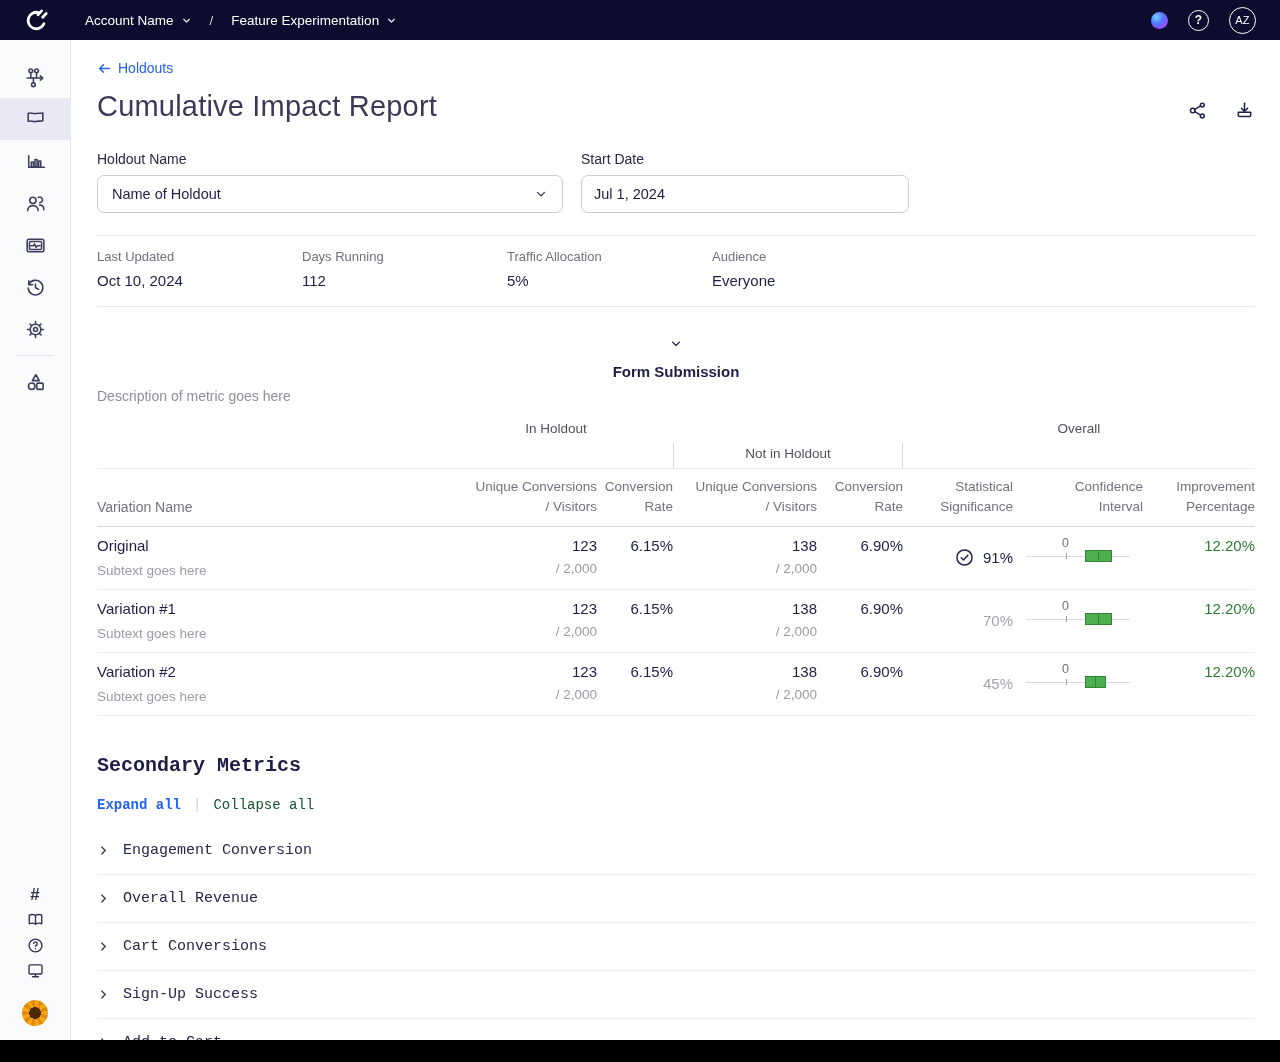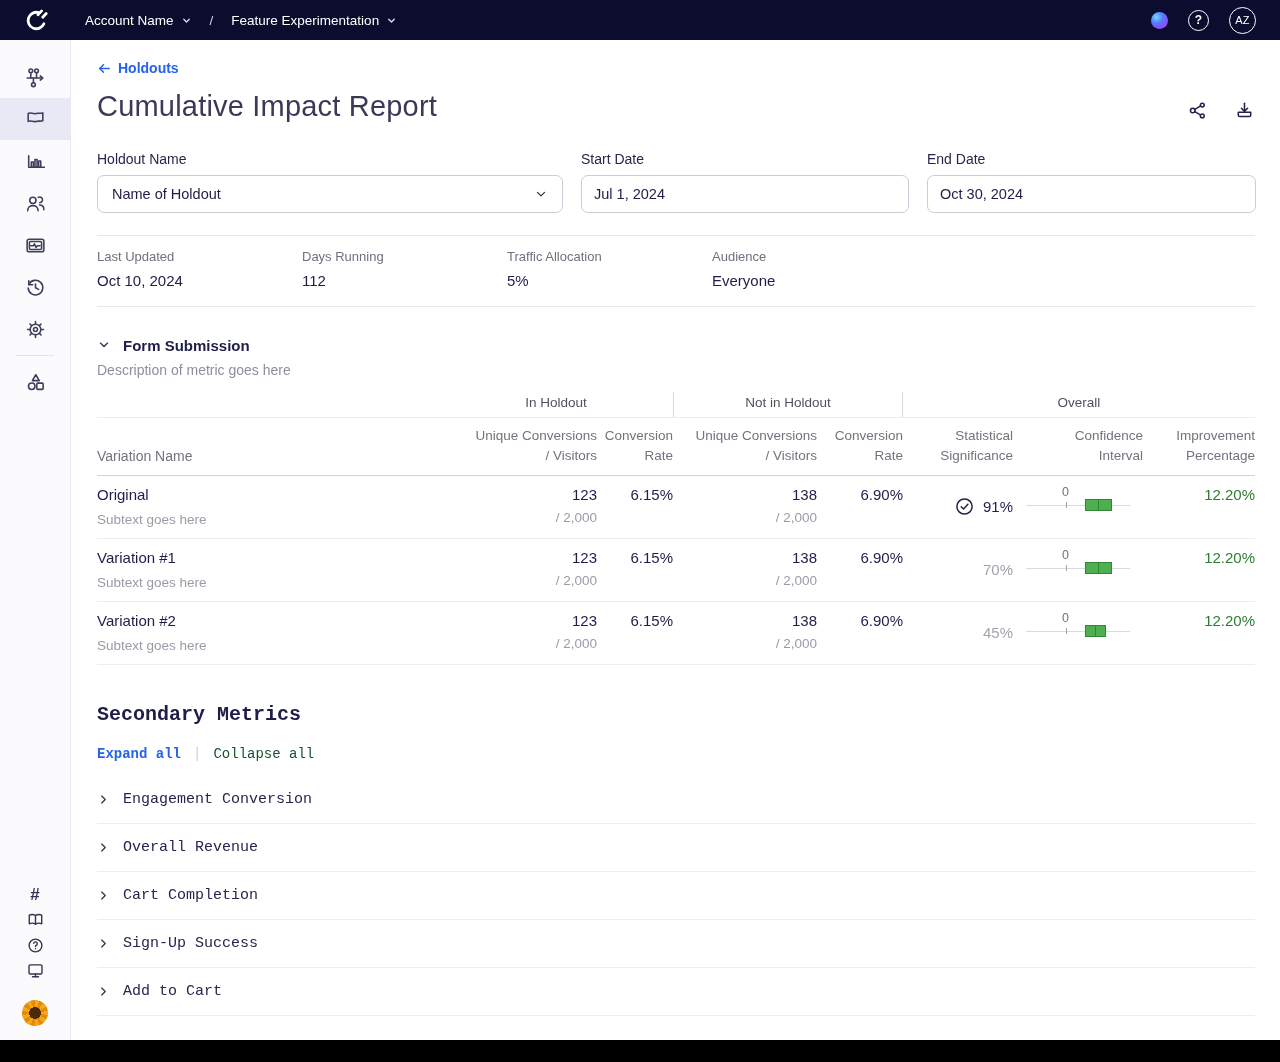--- a/index.html
+++ b/index.html
@@ -37,21 +37,21 @@
     background:
       radial-gradient(circle at 50% 50%, #4a2a08 0 31%, rgba(0,0,0,0) 32%),
       conic-gradient(#f6a616 0 20deg,#e08c0b 20deg 40deg,#f6a616 40deg 60deg,#e08c0b 60deg 80deg,#f6a616 80deg 100deg,#e08c0b 100deg 120deg,#f6a616 120deg 140deg,#e08c0b 140deg 160deg,#f6a616 160deg 180deg,#e08c0b 180deg 200deg,#f6a616 200deg 220deg,#e08c0b 220deg 240deg,#f6a616 240deg 260deg,#e08c0b 260deg 280deg,#f6a616 280deg 300deg,#e08c0b 300deg 320deg,#f6a616 320deg 340deg,#e08c0b 340deg 360deg);
     cursor:pointer; }
 
   
   .main { position:absolute; top:40px; left:72px; right:0; bottom:22px; background:#fff;
     padding:16px 25px 0 25px; overflow:hidden; }
   .back-row { margin-top:4px; }
   .back-link { display:inline-flex; align-items:center; gap:6px; color:#2563eb; font-size:14px;
-    font-weight:700; text-decoration:none; cursor:pointer; }
+    font-weight:400; text-decoration:none; cursor:pointer; }
   .title-row { display:flex; align-items:flex-start; justify-content:space-between; margin-top:10px; }
   .page-title { font-size:29px; font-weight:400; color:#3a3a57; letter-spacing:.2px; }
   .title-actions { display:flex; gap:26px; padding-top:10px; color:#23234b; }
   .icon-btn { cursor:pointer; display:flex; }
 
   
   .filters { display:flex; gap:18px; margin-top:28px; }
   .field { display:flex; flex-direction:column; }
   .field label { font-size:14px; color:#27274a; margin-bottom:8px; }
   .select-box { width:466px; height:38px; border:1px solid #c9cdd6; border-radius:7px; background:#fff;
@@ -64,21 +64,21 @@
   
   .stats { display:flex; margin-top:22px; border-top:1px solid #e7e7ee; border-bottom:1px solid #e7e7ee;
     padding:13px 0 17px 0; }
   .stat { width:205px; }
   .stat .s-label { font-size:13px; color:#70707f; }
   .stat .s-value { font-size:15px; color:#1e1e48; margin-top:8px; }
 
   
   .section-title { font-size:20px; font-weight:700; color:#1e1e48; }
   .primary-section { margin-top:30px; }
-  .metric-toggle { display:flex; align-items:center; gap:12px; margin-top:24px; cursor:pointer; }
+  .metric-toggle { display:flex; align-items:center; gap:12px; margin-top:24px; cursor:pointer;flex-direction:column; }
   .metric-name { font-size:15px; font-weight:600; color:#1e1e48; }
   .metric-desc { font-size:14px; color:#8f8f9c; margin-top:8px; }
 
   
   .tbl { margin-top:14px; }
   .grid-row { display:grid; grid-template-columns:minmax(0,1fr) 158px 76px 144px 86px 110px 130px 112px; }
   .tg-row { border-bottom:1px solid #ececf1; }
   .tg { font-size:13.5px; color:#52525f; text-align:center; padding:3px 0 7px 0; }
   .tg.mid { border-left:1px solid #d7d7df; border-right:1px solid #d7d7df; }
   .th-row { border-bottom:1px solid #d2d2db; padding:8px 0 9px 0; }
@@ -308,24 +308,20 @@
             <svg width="14" height="14" viewBox="0 0 22 22" fill="none" stroke="#33334f" stroke-width="2" stroke-linecap="round" stroke-linejoin="round">
                 <path d="M5.5 8.5 L11 14 L16.5 8.5"></path>
               </svg>
           </span>
         </div>
       </div>
       <div class="field">
         <label>Start Date</label>
         <input class="date-input w-start" readonly="" value="Jul 1, 2024" style="">
       </div>
-      <div class="field">
-        <label>End Date</label>
-        <input class="date-input w-end" readonly="" value="Oct 30, 2024" style="">
-      </div>
     </div>
 
     <div class="stats">
       <div class="stat">
         <div class="s-label">Last Updated</div>
         <div class="s-value">Oct 10, 2024</div>
       </div>
       <div class="stat">
         <div class="s-label">Days Running</div>
         <div class="s-value">112</div>
@@ -349,22 +345,22 @@
             </svg>
         </span>
         <span class="metric-name">Form Submission</span>
       </div>
       <div class="metric-desc">Description of metric goes here</div>
 
       <div class="tbl">
         <div class="grid-row tg-row">
           <div></div>
           <div class="tg" style="grid-column:2/4">In Holdout</div>
+          <div class="tg" style="grid-column:6/9">Overall</div>
           <div class="tg mid" style="grid-column:4/6">Not in Holdout</div>
-          <div class="tg" style="grid-column:6/9">Overall</div>
         </div>
 
         <div class="grid-row th-row">
           <div class="th th-variation">Variation Name</div>
           <div class="th">
             <div>Unique Conversions</div>
             <div>/ Visitors</div>
           </div>
           <div class="th">
             <div>Conversion</div>
@@ -538,21 +534,21 @@
               </svg>
           </span>
           <span class="acc-label">Overall Revenue</span>
         </div>
         <div class="acc-row">
           <span>
             <svg width="13" height="13" viewBox="0 0 22 22" fill="none" stroke="#33334f" stroke-width="2.1" stroke-linecap="round" stroke-linejoin="round">
                 <path d="M8 5 L14 11 L8 17"></path>
               </svg>
           </span>
-          <span class="acc-label">Cart Completion</span>
+          <span class="acc-label">Cart Conversions</span>
         </div>
         <div class="acc-row">
           <span>
             <svg width="13" height="13" viewBox="0 0 22 22" fill="none" stroke="#33334f" stroke-width="2.1" stroke-linecap="round" stroke-linejoin="round">
                 <path d="M8 5 L14 11 L8 17"></path>
               </svg>
           </span>
           <span class="acc-label">Sign-Up Success</span>
         </div>
         <div class="acc-row">

